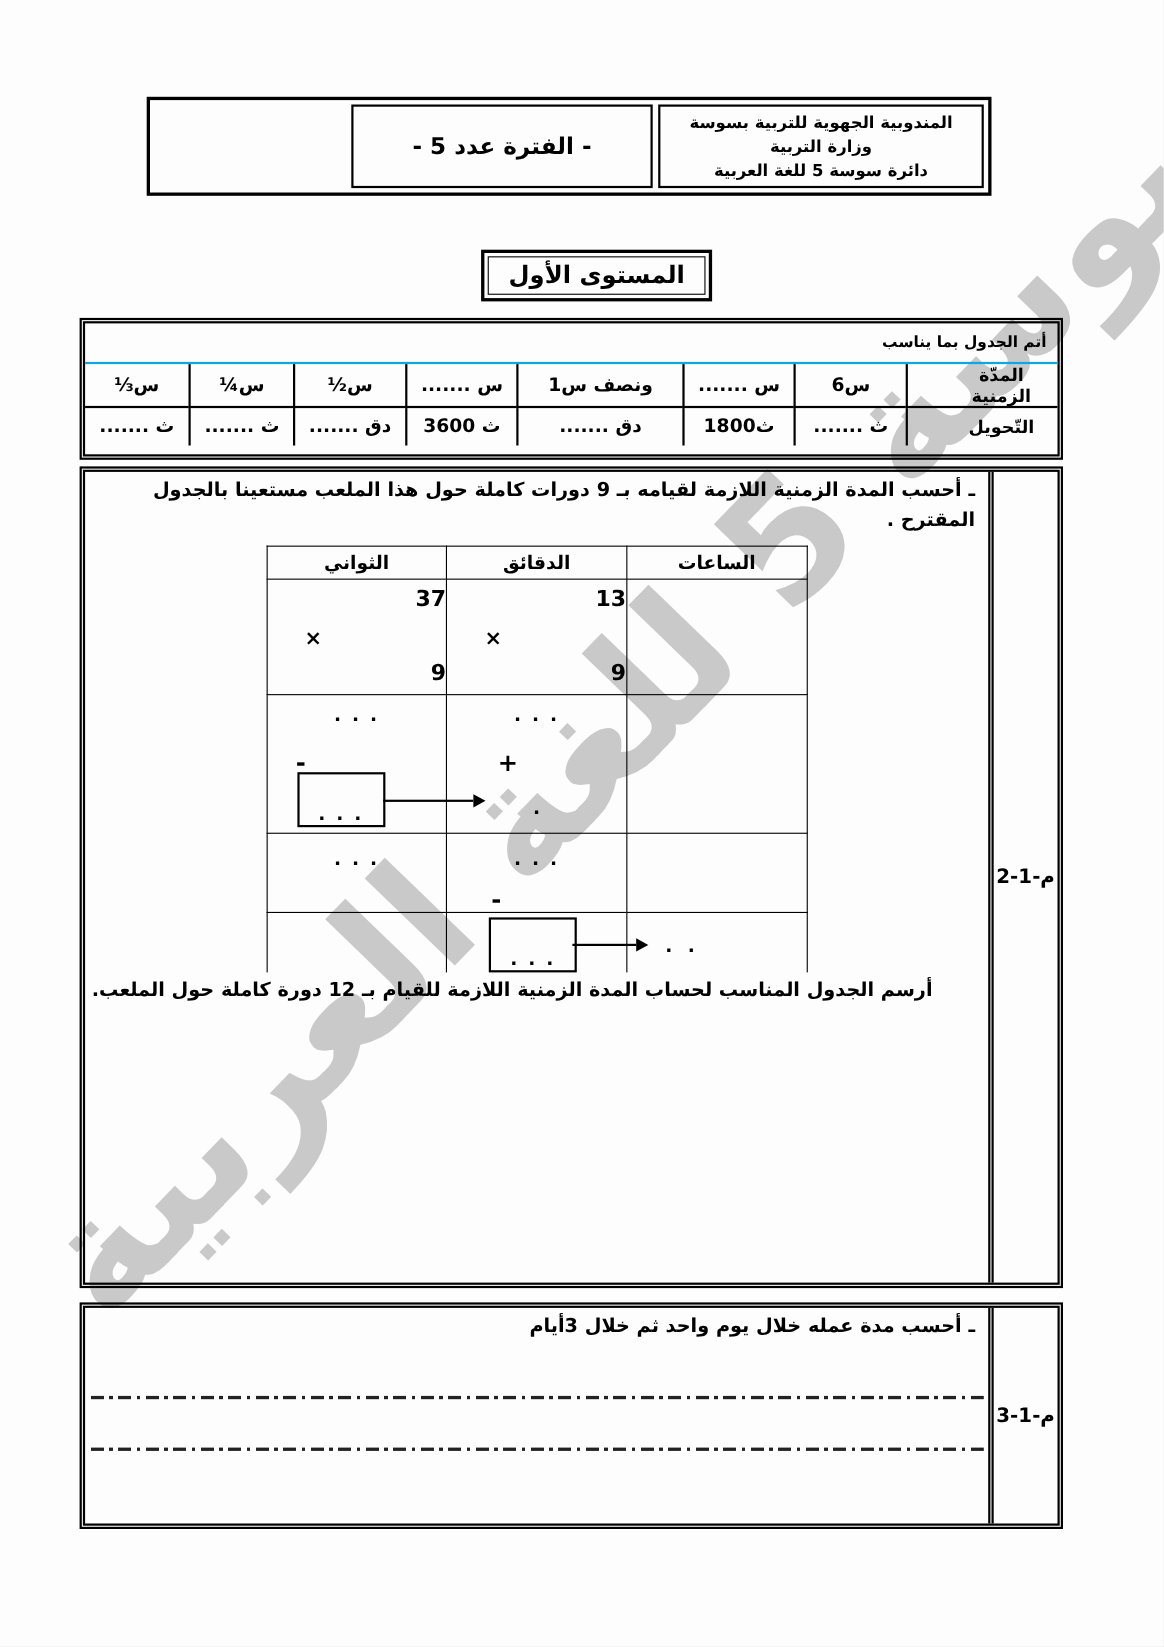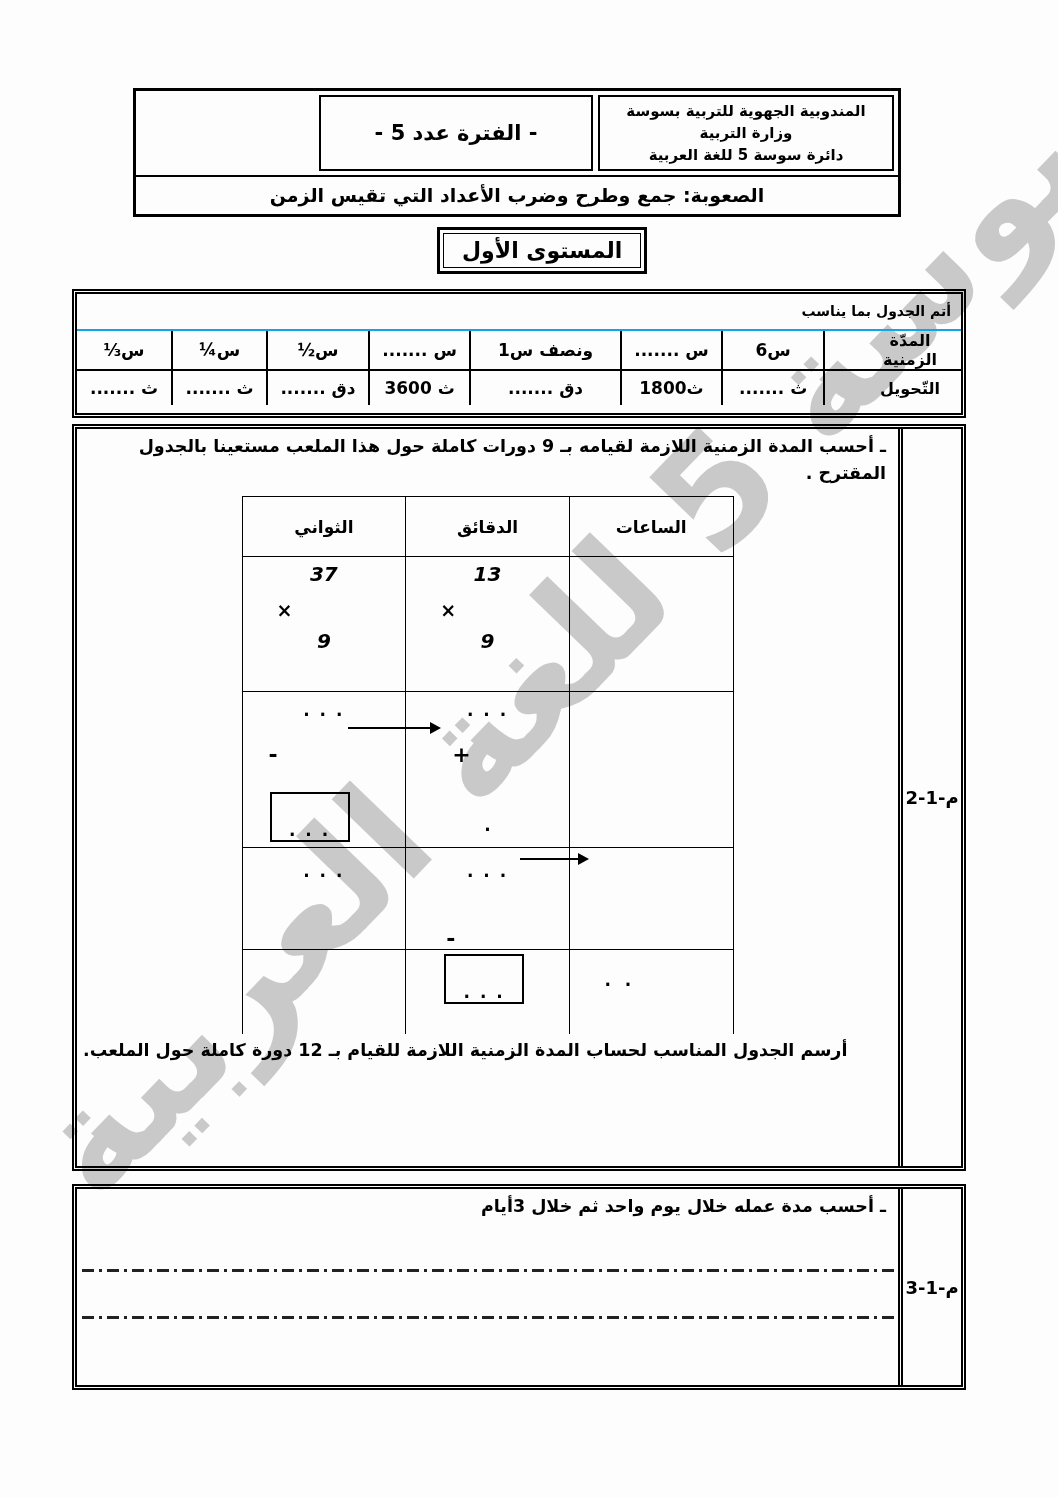--- a/index.html
+++ b/index.html
@@ -116,31 +116,31 @@
     margin:9px auto 0 auto;
     z-index:2;
   }
   table.t2{
     width:492px;border-collapse:collapse;table-layout:fixed;
     direction:rtl;
   }
   table.t2 th, table.t2 td{
     border:1.5px solid #000;
     position:relative;
-    padding:15px;
+    padding:0;
     font-weight:bold;
   }
   table.t2 th{height:29px;font-size:17px;text-align:center;}
   table.t2 tr.r-mult td{height:104px;}
   table.t2 tr.r-two td{height:125px;}
   table.t2 tr.r-three td{height:71px;}
   table.t2 tr.r-four td{height:54px;border-bottom:none;}
 
   .cellabs{position:absolute;font-weight:bold;}
-  .val{left:0;width:100%;text-align:center;font-size:20px;font-style:italic;}
+  .val{left:0;width:100%;font-size:20px;}
   .val.vtop{top:5px;}
   .val.vbot{top:72px;}
   .sign{font-size:19px;}
   .sign.times{top:42px;left:34px;}
   .sign.plus{top:50px;left:46px;font-size:22px;}
   .sign.minus{top:50px;left:26px;font-size:22px;}
   .sign.minus-low{bottom:-2px;left:40px;font-size:22px;z-index:3;}
   .dots{left:0;width:100%;text-align:center;font-size:17px;letter-spacing:2px;}
   .dots.dtop{top:8px;}
   .dots.dmid{top:13px;}
@@ -194,21 +194,20 @@
     <div class="header-top">
       <div class="hcell ministry">
         <div>المندوبية الجهوية للتربية بسوسة</div>
         <div>وزارة التربية</div>
         <div>دائرة سوسة 5 للغة العربية</div>
       </div>
       <div class="hcell period">
         <div>- الفترة عدد 5 -</div>
       </div>
     </div>
-    <div class="header-difficulty">الصعوبة: جمع  وطرح وضرب الأعداد التي تقيس الزمن</div>
   </div>
 
   <div class="level-badge">
     <div class="level-inner">المستوى الأول</div>
   </div>
 
   <div class="section ex1">
     <div class="section-content">
       <div class="ex1-title">أتم الجدول بما يناسب</div>
       <table class="t1" dir="rtl">

